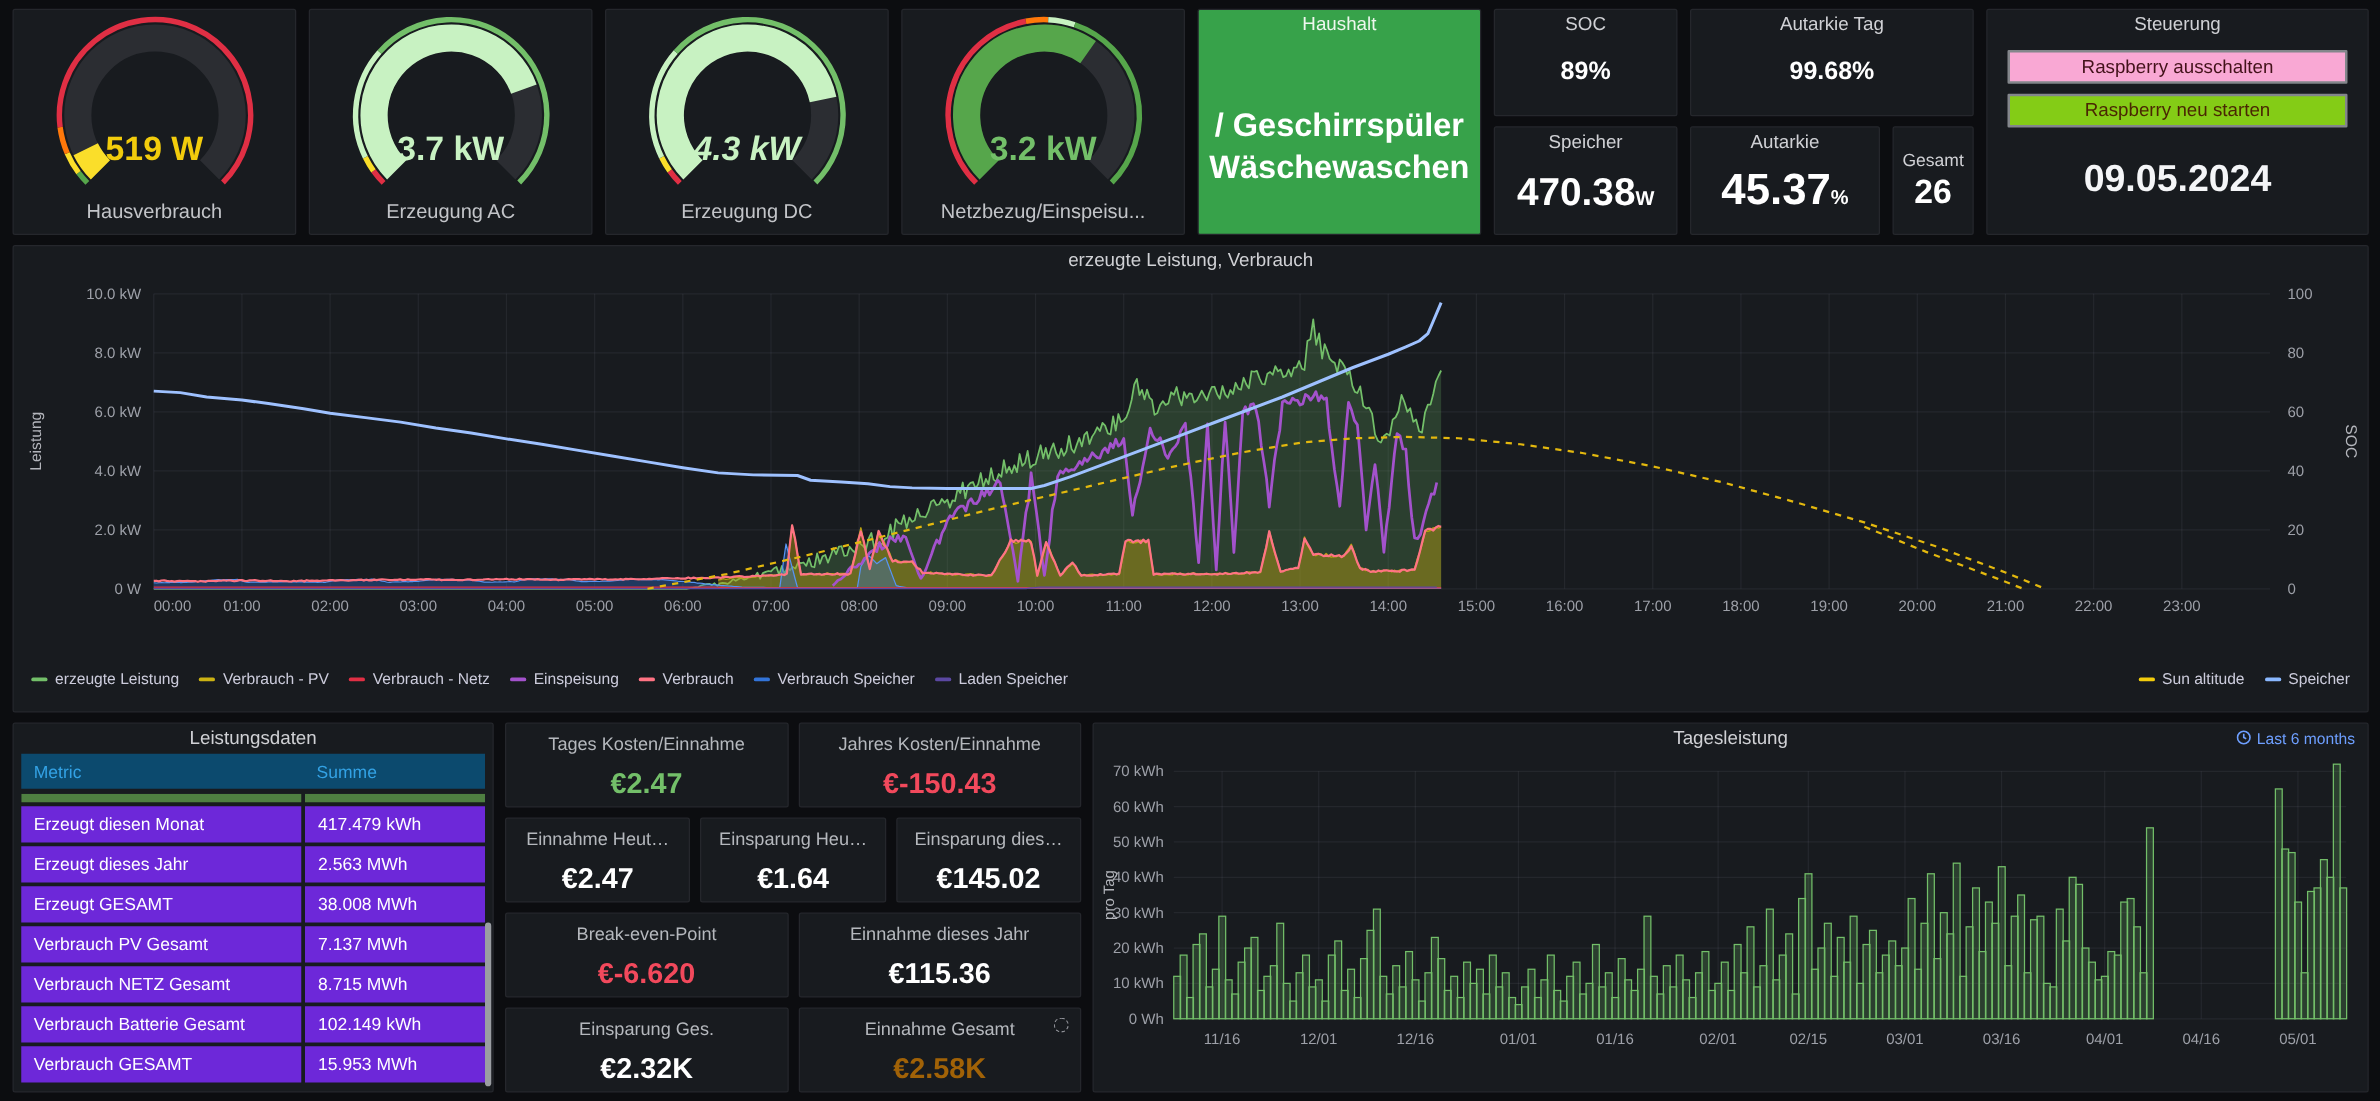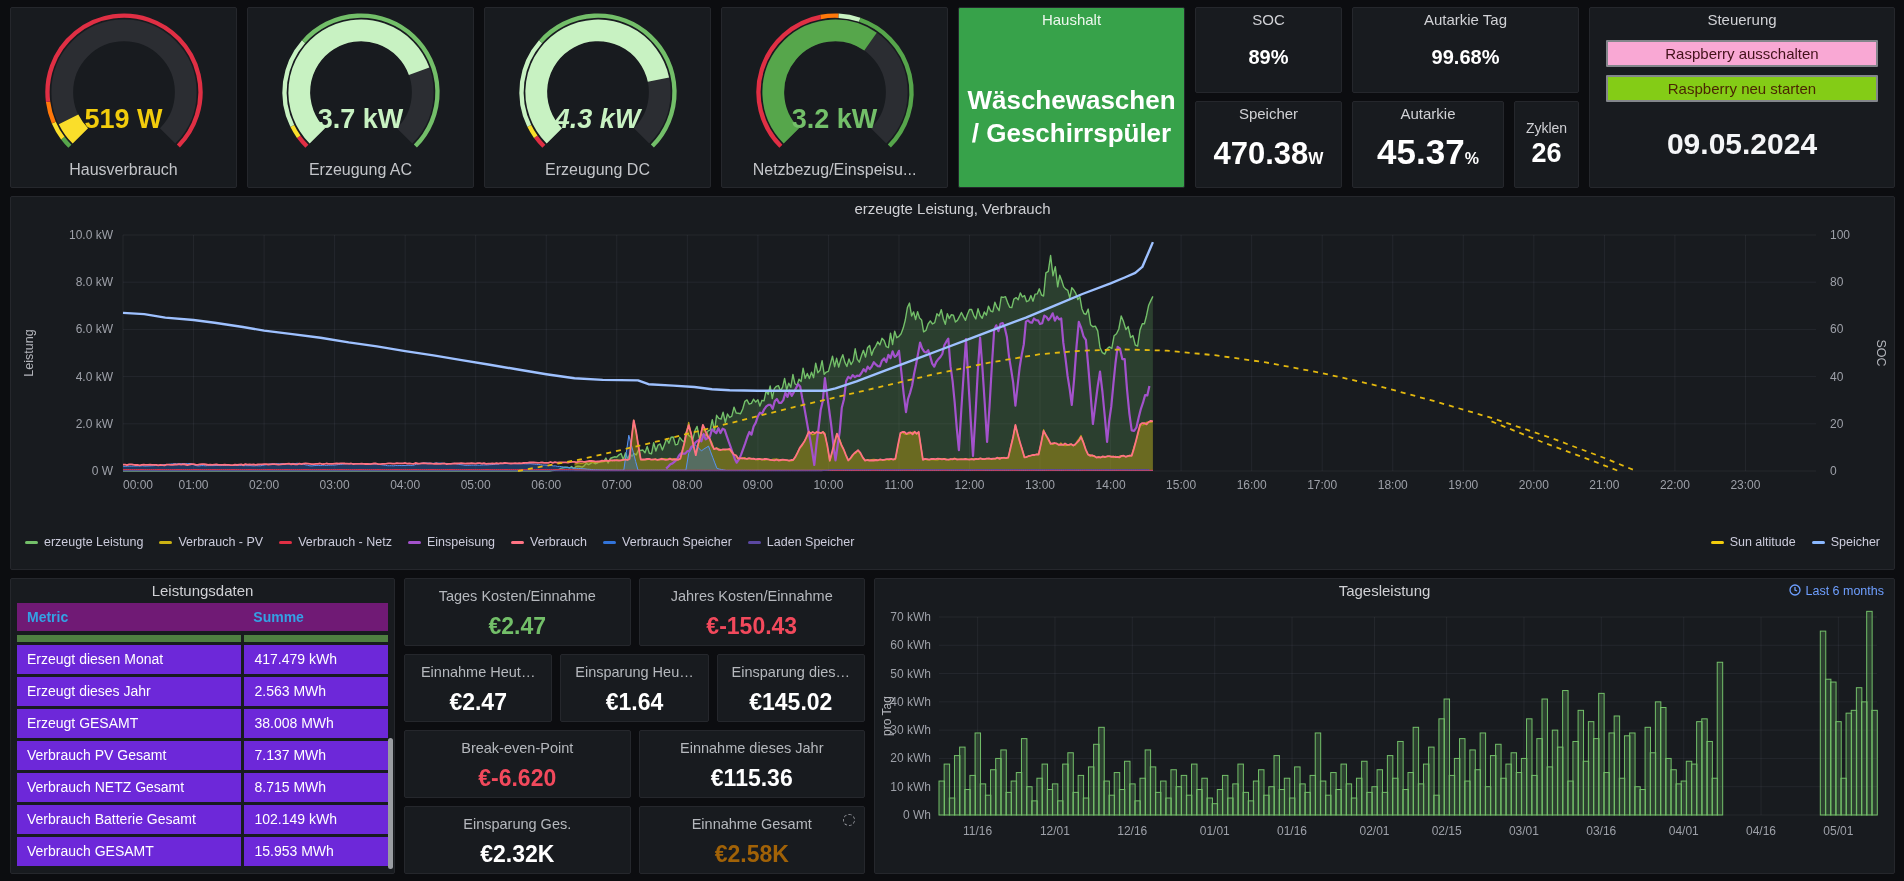--- a/index.html
+++ b/index.html
@@ -21,21 +21,21 @@
   
   .ctl-btn{display:block;width:272px;margin:8px auto 0;height:27px;line-height:24px;text-align:center;
            font-size:15px;font-weight:500;border:2px solid #83868b;border-radius:1px;cursor:pointer;box-sizing:border-box}
   .date-big{position:absolute;bottom:26px;left:0;width:100%;text-align:center;font-size:30px;font-weight:700;color:#f4f5f7}
   
   .legend-row{display:flex;justify-content:space-between;align-items:center;padding:2px 14px 0 14px}
   .legend-group{display:flex;gap:16px;flex-wrap:nowrap}
   .legend-item{display:flex;align-items:center;gap:6px;font-size:12.5px;color:#ccccdc;cursor:pointer;white-space:nowrap}
   .legend-swatch{width:13px;height:3px;border-radius:2px;display:inline-block}
   
-  .tbl-header{display:flex;background:#701a75;height:28px;line-height:28px;font-size:14px;font-weight:700;color:#33a2e5;margin:0 6px}
+  .tbl-header{display:flex;background:#0c4a6e;height:28px;line-height:28px;font-size:14px;font-weight:400;color:#33a2e5;margin:0 6px}
   .tbl-header div{padding-left:10px;box-sizing:border-box;cursor:pointer}
   .tbl-body{margin:4px 6px 0 6px;position:relative}
   .tbl-row{display:flex;margin-bottom:3px}
   .tbl-cell{background:#6d28d9;color:#ffffff;font-size:14px;line-height:29px;height:29px;padding-left:10px;
             box-sizing:border-box;white-space:nowrap;overflow:hidden}
   .tbl-cell.c0{width:61%;margin-right:3px}
   .tbl-cell.c1{width:39%}
   .tbl-sliver{height:7px;overflow:hidden;margin-bottom:3px;display:flex}
   .tbl-sliver div{background:#4f7f41;height:7px}
   .scroll-thumb{position:absolute;right:1px;width:5px;border-radius:3px;background:#9a9da2}
@@ -97,22 +97,22 @@
       <path d="M 119.15 4.10 A 88 88 0 0 1 143.50 8.74" stroke="#c8f2c2" stroke-width="5" fill="none"></path>
       <path d="M 143.50 8.74 A 88 88 0 0 1 177.52 153.93" stroke="#56a64b" stroke-width="5" fill="none"></path>
     </svg>
   <div class="gauge-value" style="color: rgb(115, 191, 105);">3.2 kW</div>
   <div class="gauge-label">Netzbezug/Einspeisu...</div>
 </div>
 
 <div class="panel" id="haushalt-panel" style="left: 958px; top: 7px; width: 227px; height: 181px; background: rgb(55, 162, 74);">
   <div class="ptitle" style="color:#eef7ee">Haushalt</div>
   <div style="margin-top:52px">
+    <div class="hh-line">/ Geschirrspüler</div>
     <div class="hh-line">Wäschewaschen</div>
-    <div class="hh-line">/ Geschirrspüler</div>
   </div>
 </div>
 
 <div class="panel" style="left:1195px;top:7px;width:147px;height:86px">
   <div class="ptitle">SOC</div>
   <div class="stat-value" style="top:38px;font-size:20px">89%</div>
 </div>
 <div class="panel" style="left:1195px;top:101px;width:147px;height:87px">
   <div class="ptitle">Speicher</div>
   <div class="stat-value" style="top:34px;font-size:31px">
@@ -124,21 +124,21 @@
   <div class="ptitle">Autarkie Tag</div>
   <div class="stat-value" style="top:38px;font-size:20px">99.68%</div>
 </div>
 <div class="panel" style="left:1352px;top:101px;width:152px;height:87px">
   <div class="ptitle">Autarkie</div>
   <div class="stat-value" style="top:30px;font-size:35px">
     <span>45.37</span><span class="unit">%</span>
   </div>
 </div>
 <div class="panel" style="left:1514px;top:101px;width:65px;height:87px">
-  <div class="ptitle" style="font-size:14px;line-height:20px;margin-top:16px">Zyklen</div>
+  <div class="ptitle" style="font-size:14px;line-height:20px;margin-top:16px">Gesamt</div>
   <div class="stat-value" style="top:36px;font-size:27px">26</div>
 </div>
 
 <div class="panel" style="left:1589px;top:7px;width:306px;height:181px">
   <div class="ptitle">Steuerung</div>
   <div id="steuerung-buttons">
       <div class="ctl-btn" style="background: #f9a8d4; color: rgb(67, 18, 26);">Raspberry ausschalten</div>
       <div class="ctl-btn" style="background: #84cc16; color: rgb(74, 39, 3);">Raspberry neu starten</div>
     </div>
   <div class="date-big">09.05.2024</div>

